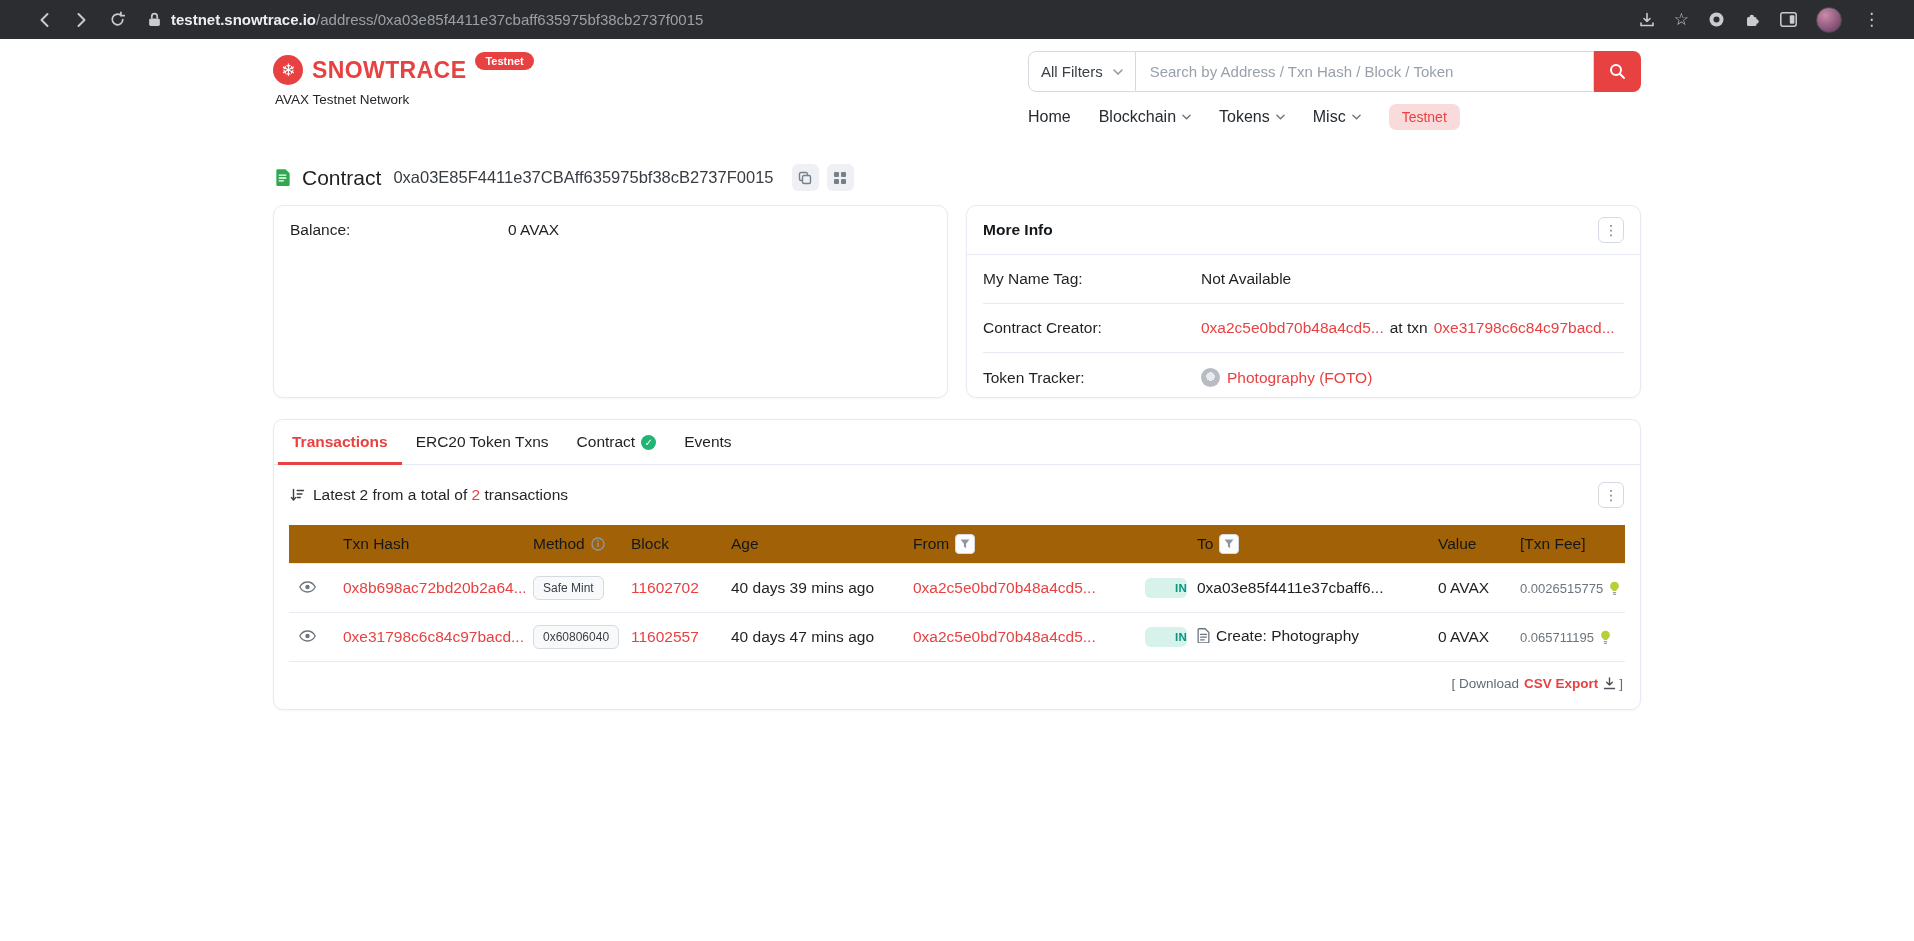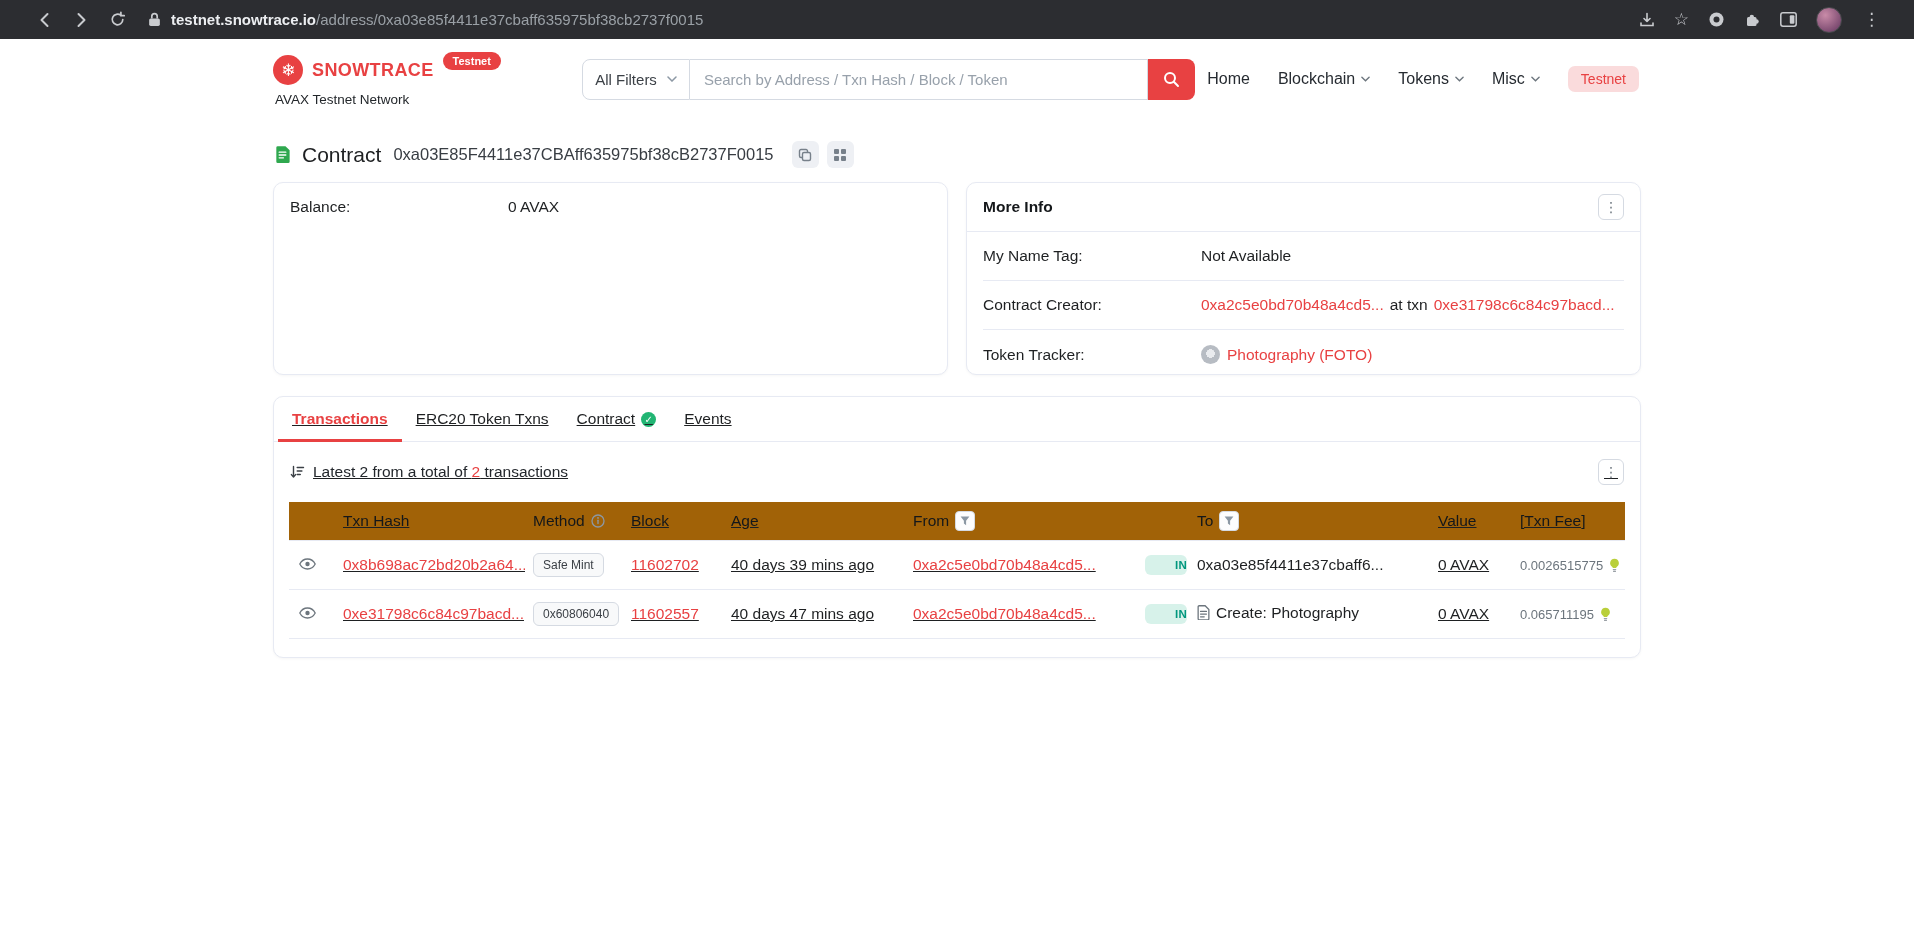--- a/index.html
+++ b/index.html
@@ -37,28 +37,28 @@
 
   
   .site-header { background: #fff; padding: 10px 0 12px; }
   .header-inner { width: 1368px; margin: 0 auto; display: flex; justify-content: space-between; }
   .brand-block { padding-top: 6px; }
   .brand-row { display: flex; align-items: flex-start; gap: 9px; }
   .logo-circle {
     width: 30px; height: 30px; border-radius: 50%; background: #e84142; color: #fff;
     display: flex; align-items: center; justify-content: center; font-size: 17px; cursor: pointer;
   }
-  .brand-name { font-size: 18px; font-weight: 700; color: #e84142; letter-spacing: .4px; line-height: 30px; cursor: pointer; }
+  .brand-name { font-size: 23px; font-weight: 700; color: #e84142; letter-spacing: .4px; line-height: 30px; cursor: pointer; }
   .brand-badge {
     background: #e84142; color: #fff; font-size: 11px; font-weight: 700;
     padding: 3px 10px; border-radius: 11px; margin-top: -3px;
   }
   .network-label { font-size: 13.5px; color: #23272b; margin-top: 7px; margin-left: 2px; }
 
-  .header-right { display: flex; align-items: center; gap: 12px; padding-top: 2px; }
+  .header-right { display: flex; flex-direction: column; align-items: flex-start; gap: 12px; padding-top: 2px; }
   .search-group { display: flex; width: 613px; height: 41px; }
   .filter-select {
     display: flex; align-items: center; gap: 10px; padding: 0 12px;
     border: 1px solid #d5dae2; border-radius: 8px 0 0 8px; background: #fff;
     font-size: 15px; color: #3b4046; cursor: pointer; white-space: nowrap;
   }
   .search-input {
     flex: 1; border: 1px solid #d5dae2; border-left: none; padding: 0 14px;
     font-size: 15px; color: #1e2022; outline: none; min-width: 0;
     font-family: "Liberation Sans", "DejaVu Sans", sans-serif;
@@ -108,21 +108,21 @@
     color: #6c757d; font-size: 14px; line-height: 1; display: flex; align-items: center;
     justify-content: center; cursor: pointer; padding: 0;
   }
   .token-logo {
     width: 19px; height: 19px; border-radius: 50%; margin-right: 7px;
     background: radial-gradient(circle at 50% 45%, #e9ebee 0 30%, #b7bcc3 31% 100%);
     display: inline-block; flex-shrink: 0;
   }
 
   
-  .txns-card { margin-top: 21px; margin-bottom: 40px; text-decoration: underline; }
+  .txns-card { margin-top: 21px; margin-bottom: 40px; }
   .tabbar { display: flex; padding: 0 4px; border-bottom: 1px solid #e7eaf3; }
   .tab {
     padding: 13px 14px 11px; font-size: 15.5px; color: #1e2022; display: flex; align-items: center;
     gap: 6px; cursor: pointer; border-bottom: 3px solid transparent; margin-bottom: -1px; white-space: nowrap;
   }
   .tab.active { color: #e84142; font-weight: 700; border-bottom-color: #e84142; }
   .verified-dot {
     width: 15px; height: 15px; border-radius: 50%; background: #21b573; color: #fff;
     font-size: 10px; display: flex; align-items: center; justify-content: center;
   }
@@ -475,15 +475,24 @@
                   <svg width="11" height="15" viewBox="0 0 11 15">
                     <path d="M5.5 0.8a4.3 4.3 0 0 1 2.4 7.9c-.5.4-.8.9-.8 1.4H3.9c0-.5-.3-1-.8-1.4A4.3 4.3 0 0 1 5.5 0.8z" fill="#b9cf3a"></path>
                     <rect x="3.7" y="11" width="3.6" height="1.2" rx="0.6" fill="#9aa0a6"></rect>
                     <rect x="4" y="12.8" width="3" height="1.2" rx="0.6" fill="#9aa0a6"></rect>
                   </svg>
                 </span></td>
   </tr>
 </tbody>
       </table>
 
+      <div class="csv-row">
+        <span>[ Download </span>
+        <span class="csv-link">CSV Export</span>
+        <svg width="13" height="13" viewBox="0 0 13 13">
+            <path d="M6.5 1v7M6.5 8L3.7 5.2M6.5 8l2.8-2.8" stroke="#4b5259" stroke-width="1.4" fill="none" stroke-linecap="round" stroke-linejoin="round"></path>
+            <path d="M1.5 11.5h10" stroke="#4b5259" stroke-width="1.4" stroke-linecap="round"></path>
+          </svg>
+        <span> ]</span>
+      </div>
     </div>
   </section>
 </main>
 
 </body></html>

